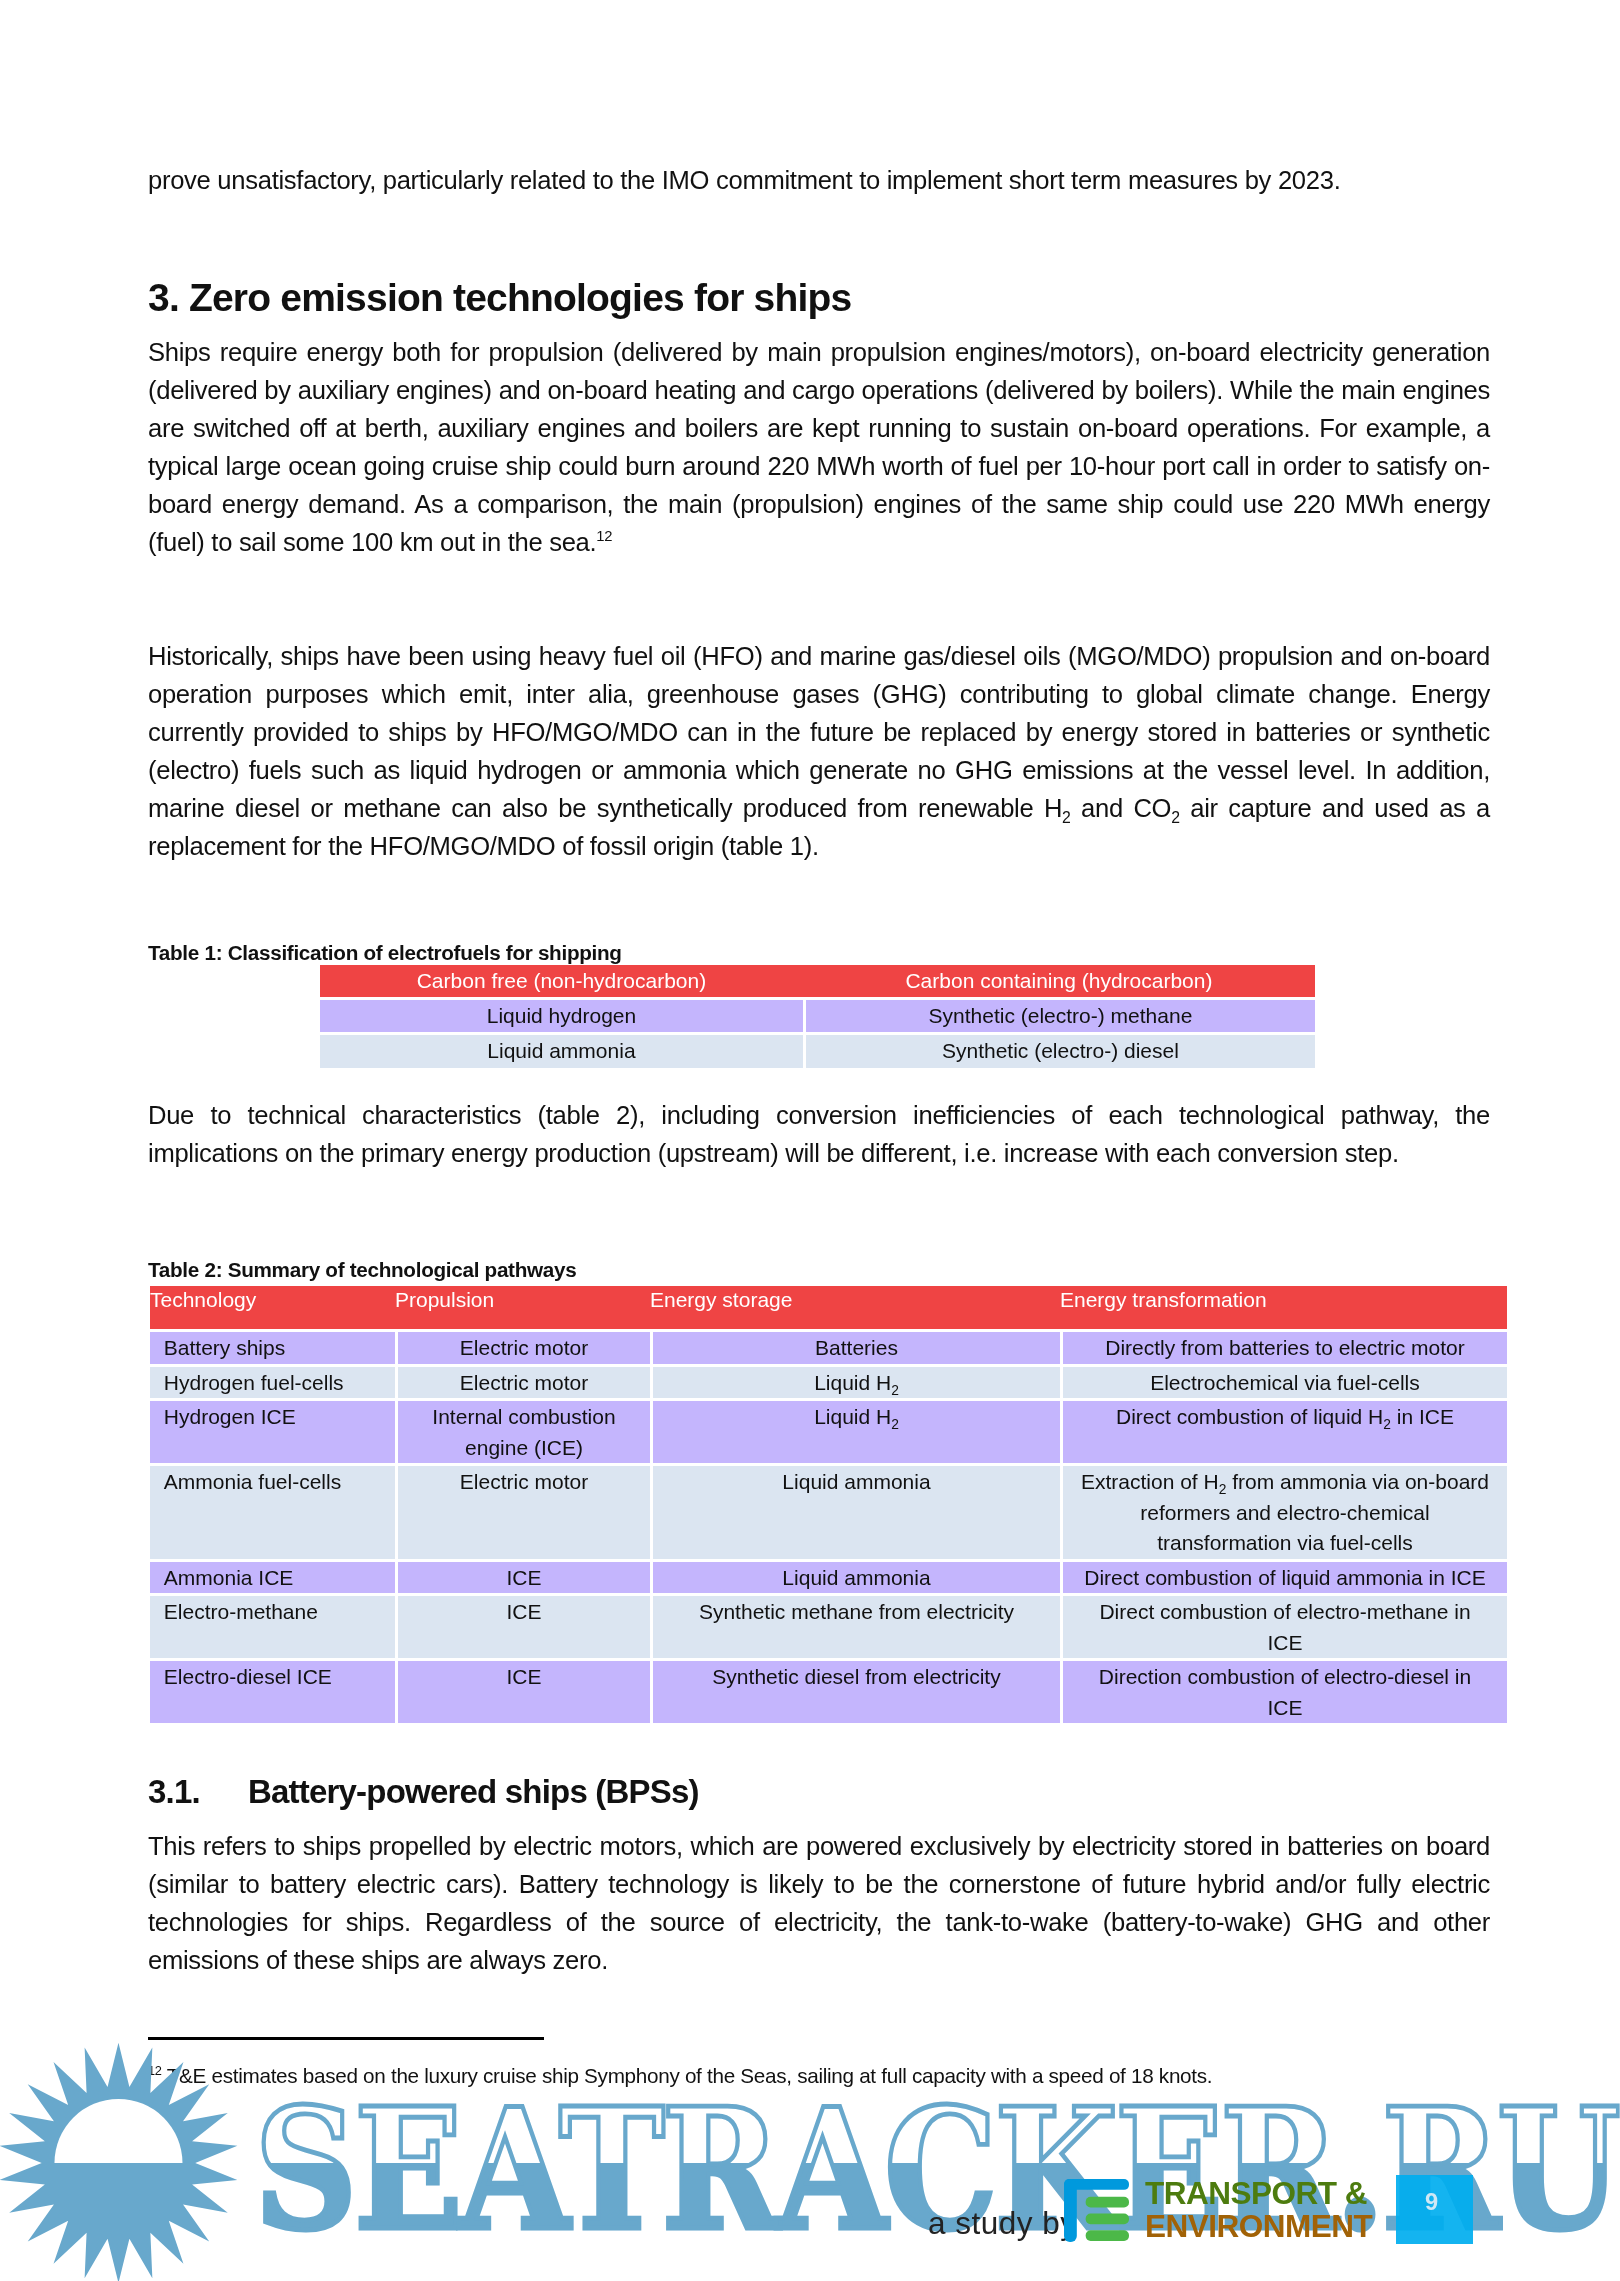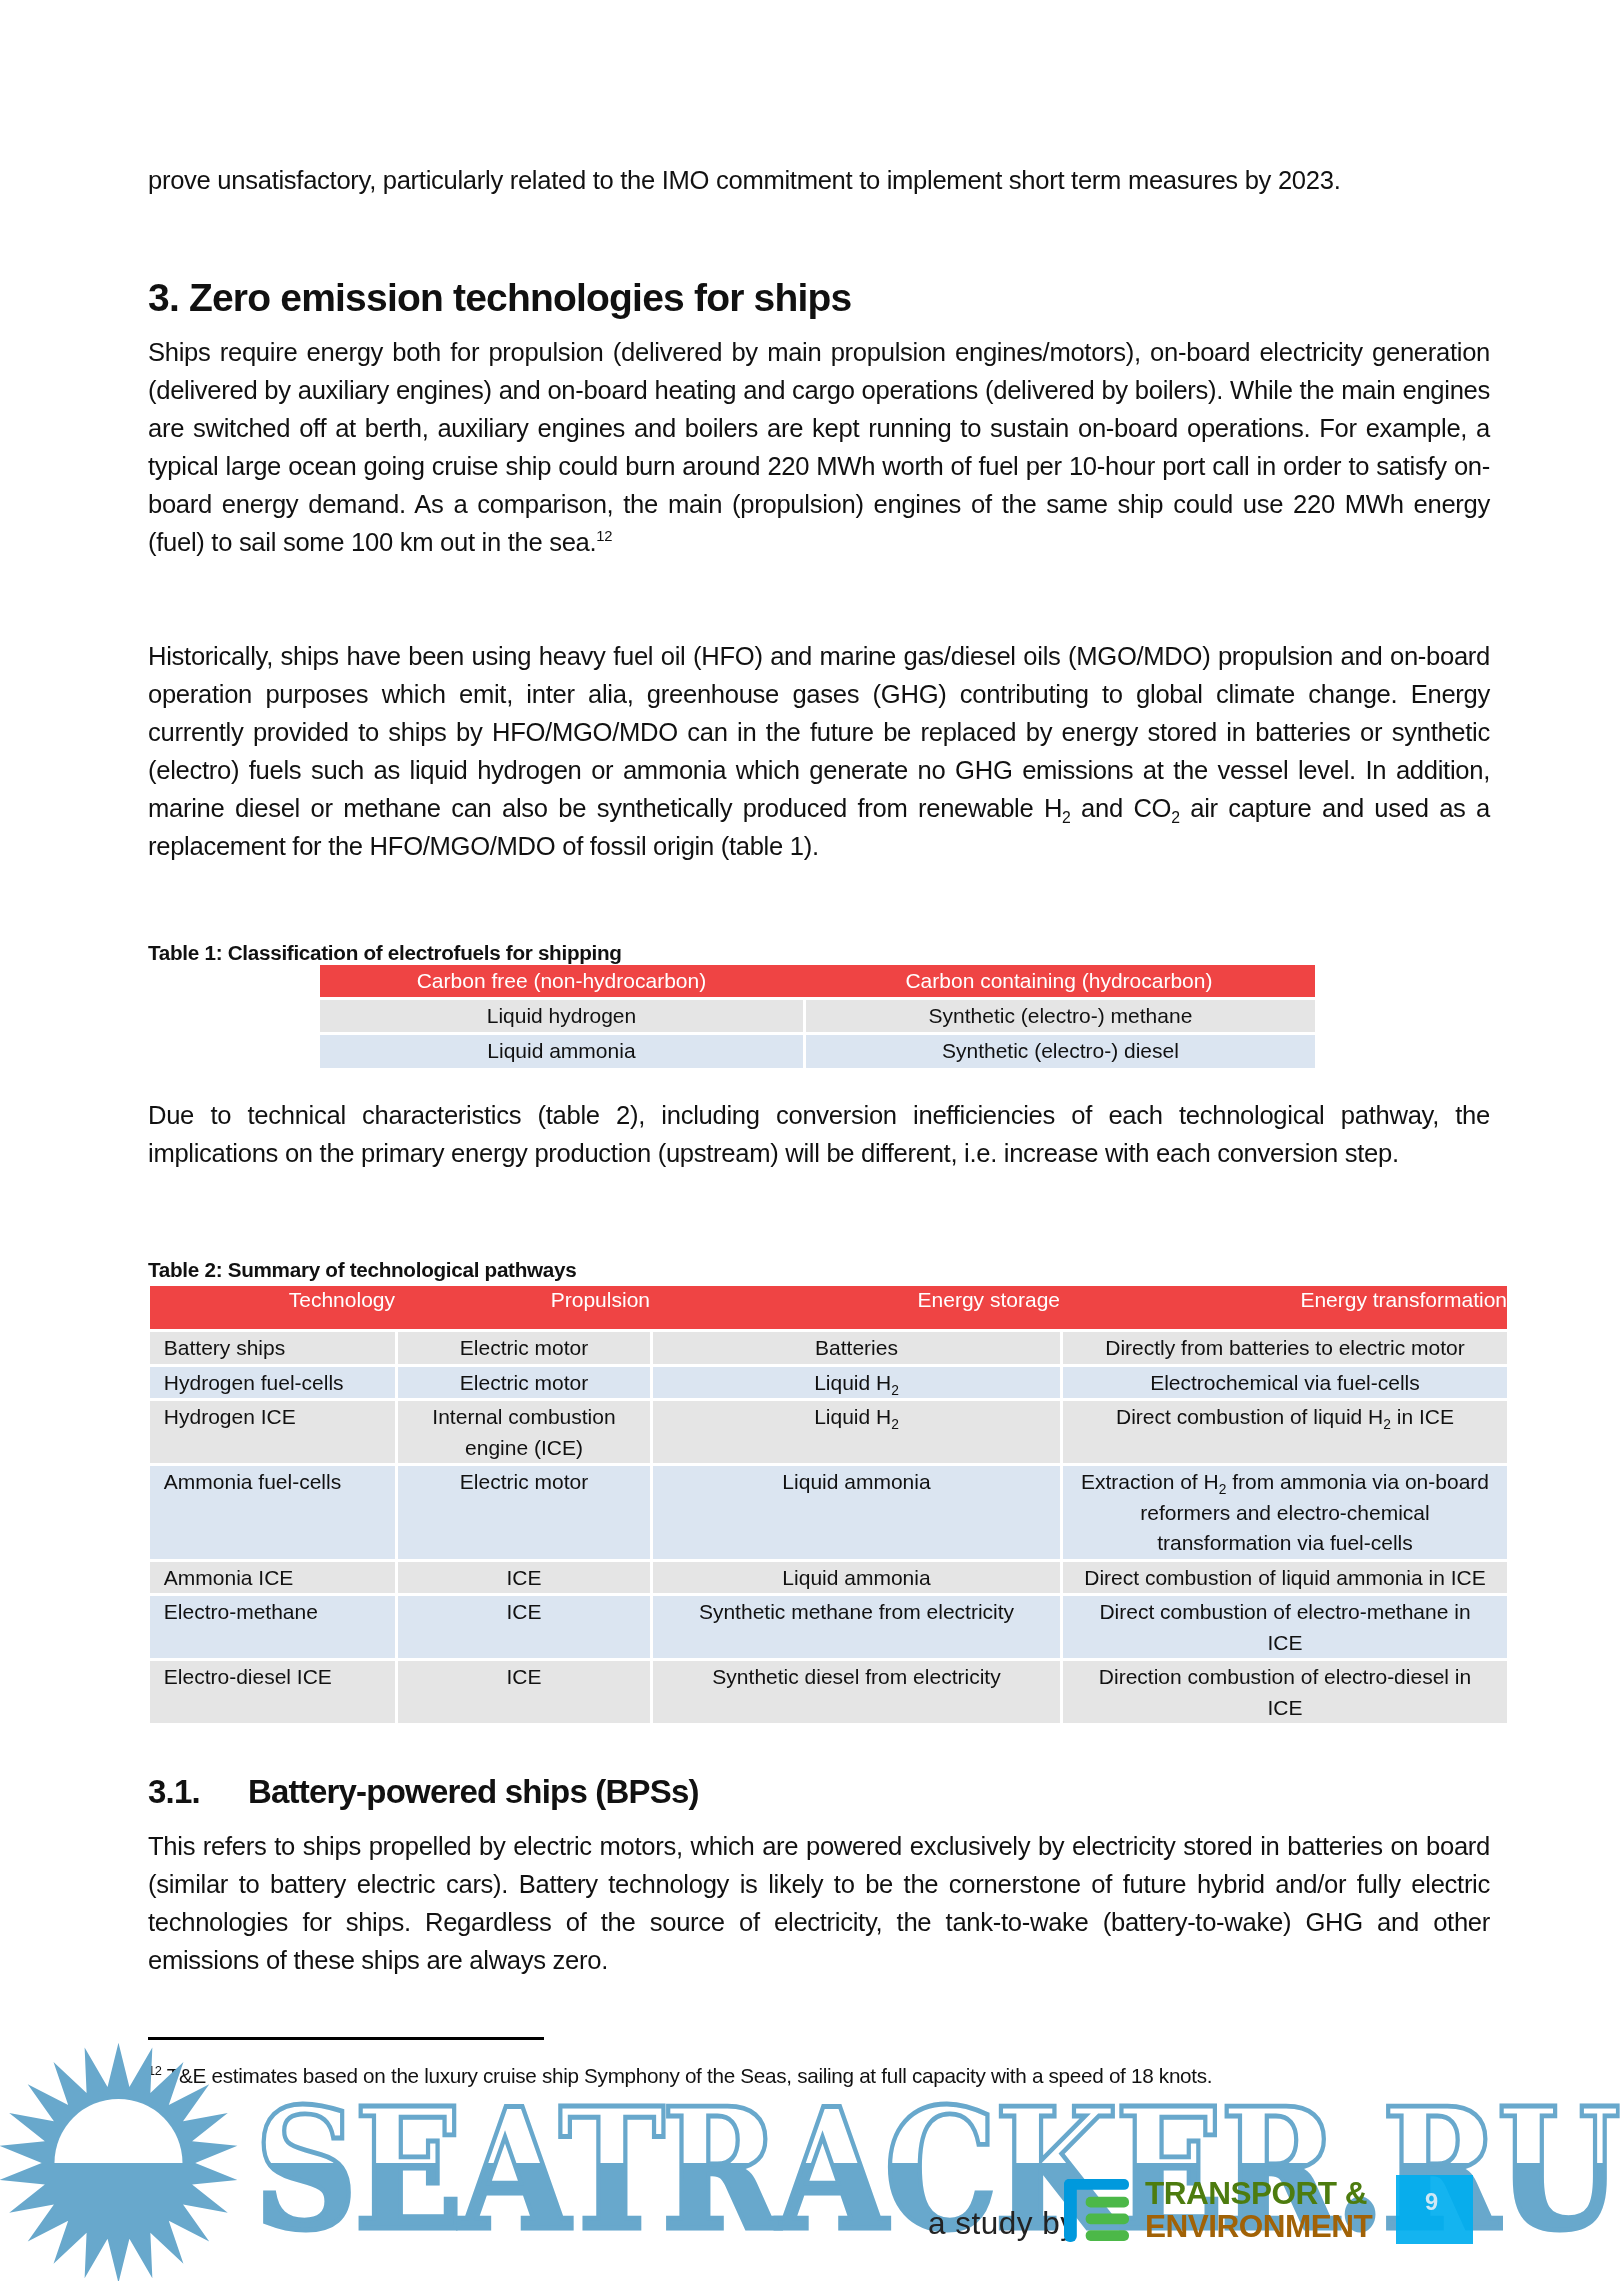--- a/index.html
+++ b/index.html
@@ -13,28 +13,28 @@
   .h1 { position:absolute; left:148px; top:276px; font-size:39px; font-weight:bold;
         letter-spacing:-0.8px; margin:0; }
   .h2 { position:absolute; left:148px; top:1773px; font-size:33px; font-weight:bold;
         letter-spacing:-0.8px; margin:0; }
   .h2 .num { display:inline-block; width:100px; }
   .caption { position:absolute; left:148px; font-size:20.7px; font-weight:bold;
              letter-spacing:-0.3px; margin:0; }
   table { border-collapse:separate; border-spacing:0; position:absolute; font-size:21px; }
   td, th { padding:0; }
   .hdr { background:#ef4444; color:#ffffff; font-weight:normal; }
-  .odd { background:#e5e5e5; }
+  .odd { background:#c4b5fd; }
   .even { background:#dbe5f1; }
   #t1 { left:320px; top:965px; width:995px; }
   #t1 th { height:31.5px; text-align:center; }
   #t1 td { height:32.5px; text-align:center; border-top:3px solid #fff; }
   #t1 td + td { border-left:3px solid #fff; }
   #t2 { left:150px; top:1286px; width:1357px; }
-  #t2 th { height:41px; vertical-align:top; text-align:right; padding-top:2px; }
+  #t2 th { height:41px; vertical-align:top; text-align:left; padding-top:2px; }
   #t2 td { vertical-align:top; text-align:center; border-top:3px solid #fff; line-height:30.5px; padding:1px 3.9px 0 3.9px; }
   #t2 td + td { border-left:3px solid #fff; }
   #t2 td.first { text-align:left; padding-left:13.8px; }
   #t2 sub { font-size:13.8px; line-height:0; }
   .fn-rule { position:absolute; left:148px; top:2037px; width:396px; height:3px; background:#000; }
   .footnote { position:absolute; left:148px; top:2063px; font-size:20.7px; letter-spacing:-0.3px; }
   .footnote sup { font-size:12.8px; }
   
   .wm { position:absolute; left:0; top:2029px; width:1620px; height:252px; pointer-events:none; }
   

